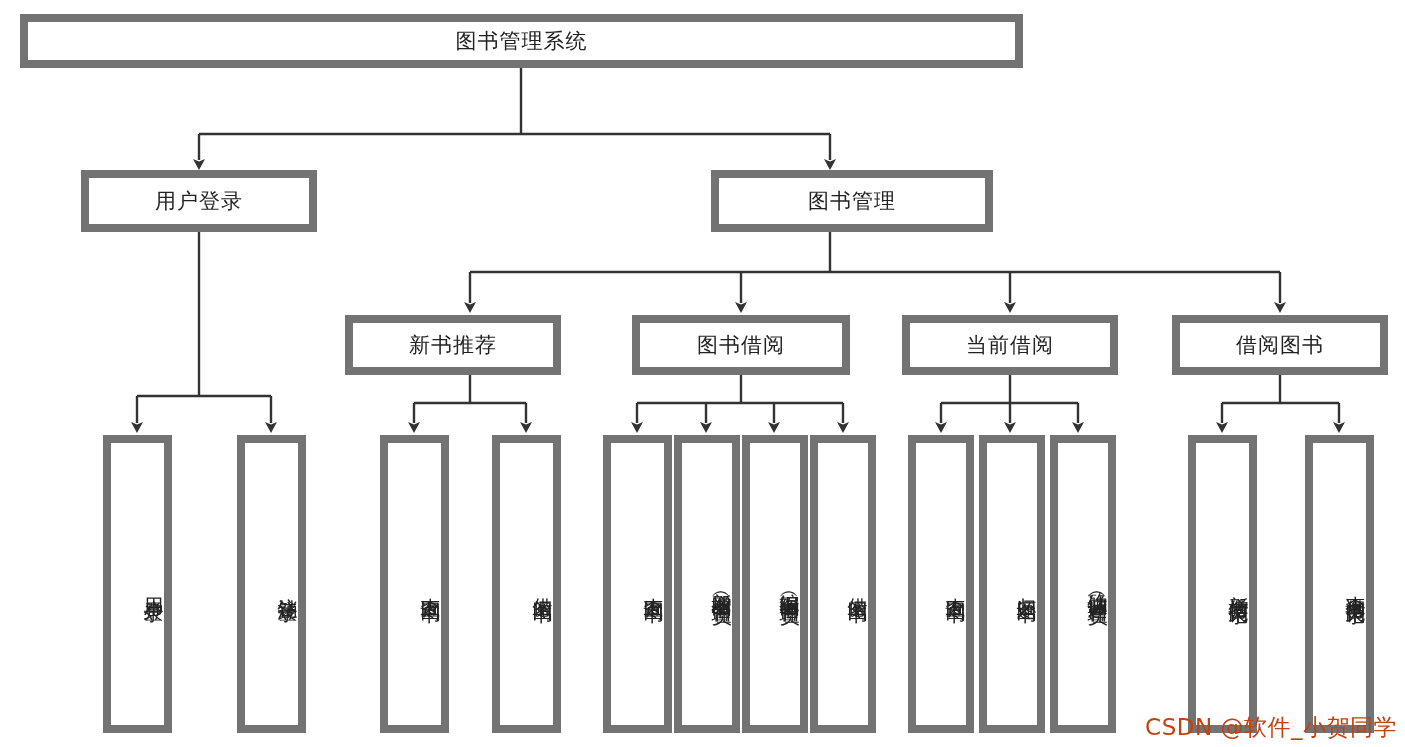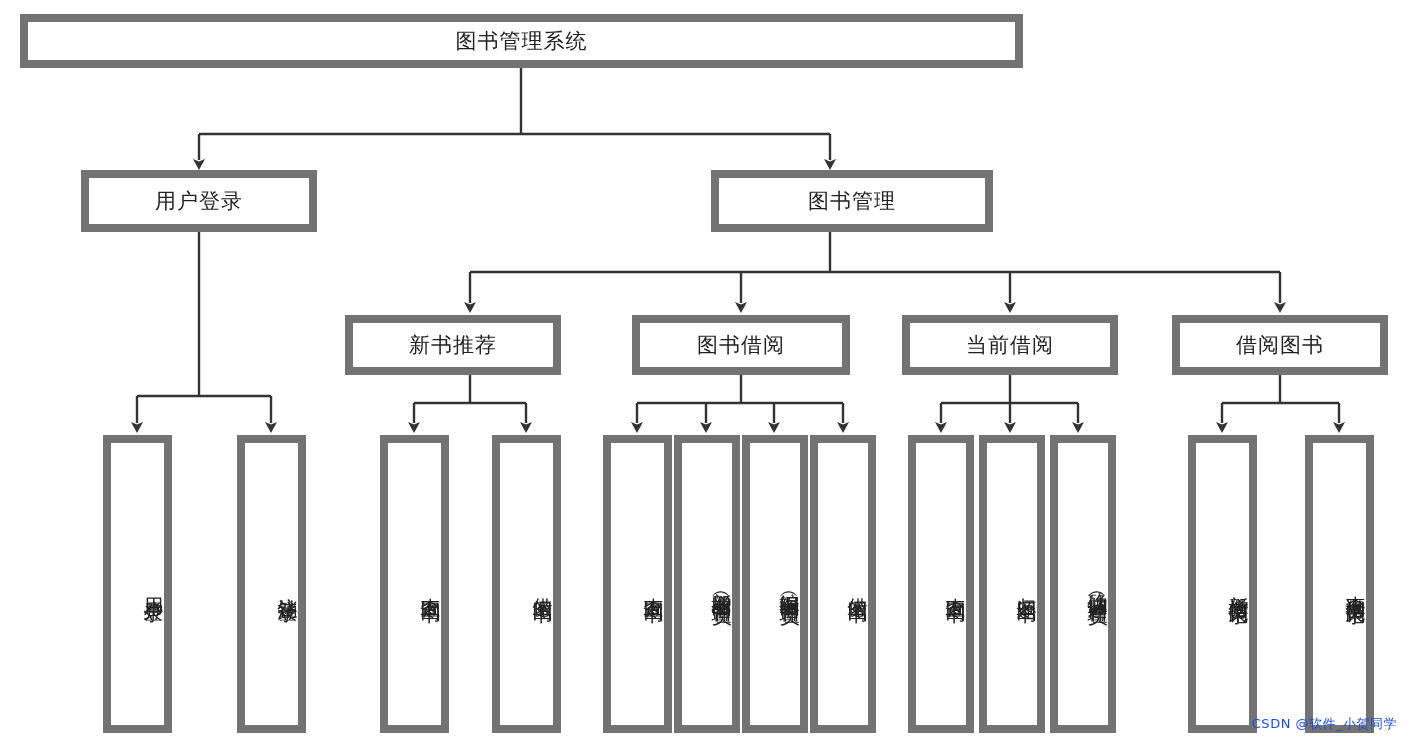--- a/index.html
+++ b/index.html
@@ -59,23 +59,23 @@
     stroke: #333333;
     stroke-width: 2.4;
     fill: none;
   }
   .arrowhead {
     fill: #333333;
   }
   .watermark {
     position: absolute;
     right: 8px;
-    bottom: 14px;
-    font-size: 13px;
-    color: #1d4ed8;
+    bottom: 4px;
+    font-size: 23px;
+    color: #c2410c;
     letter-spacing: 0.5px;
     white-space: nowrap;
   }
 </style>
 </head>
 <body>
 
 <div id="canvas">
 
   <svg class="wires" viewBox="0 0 1405 747">

